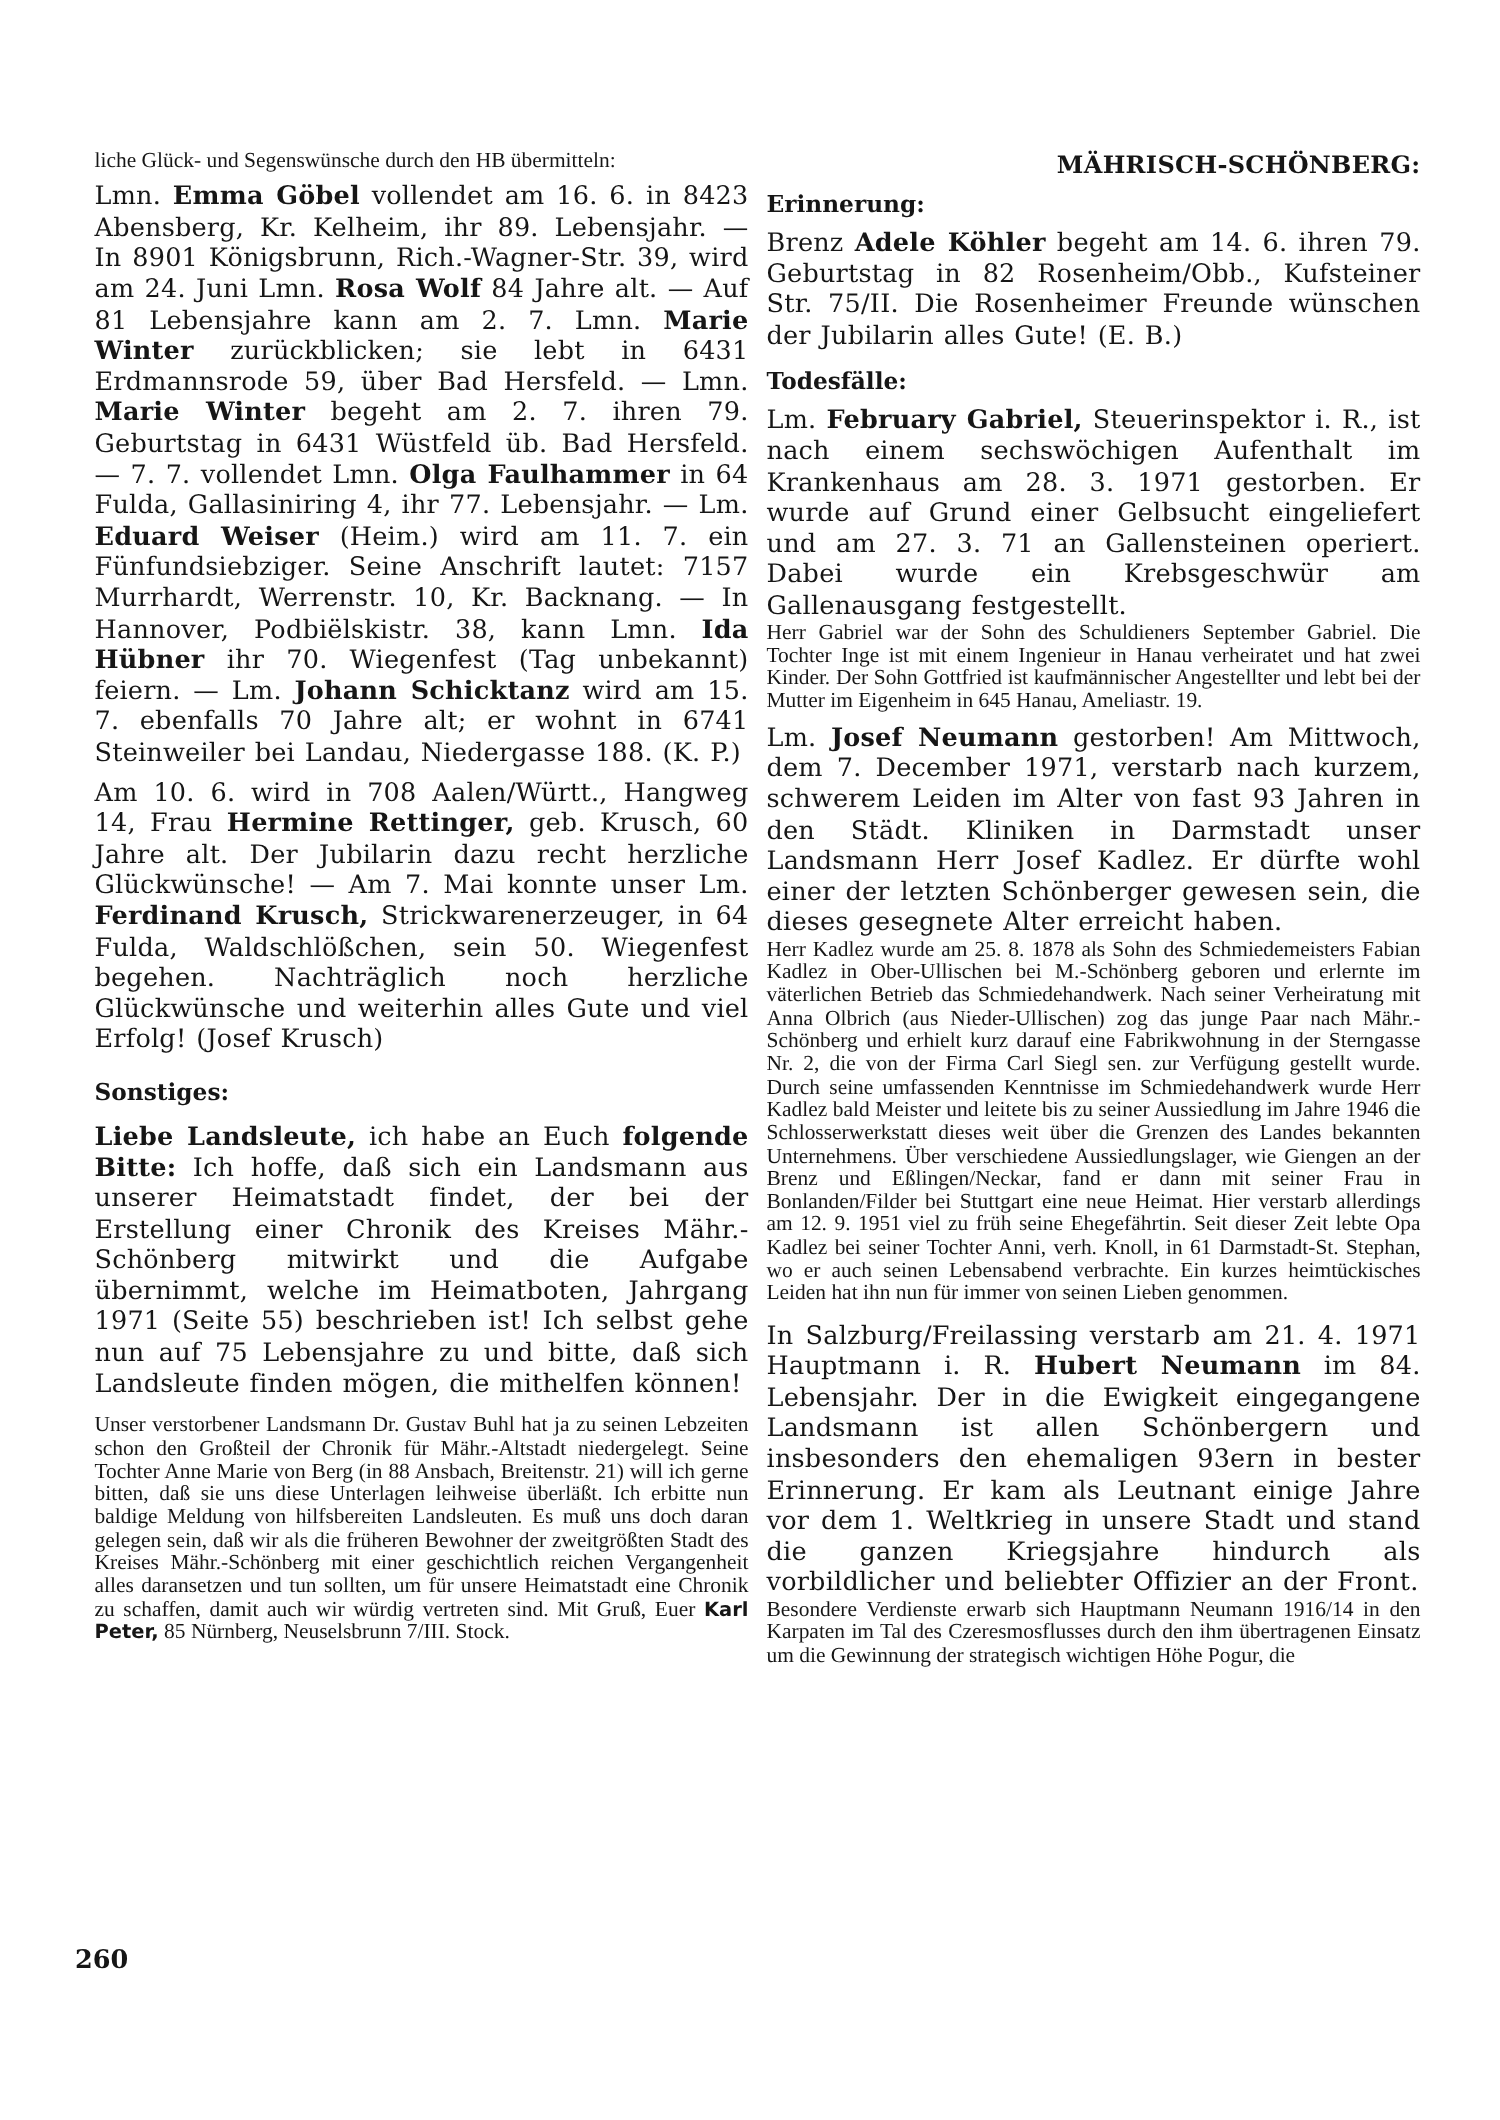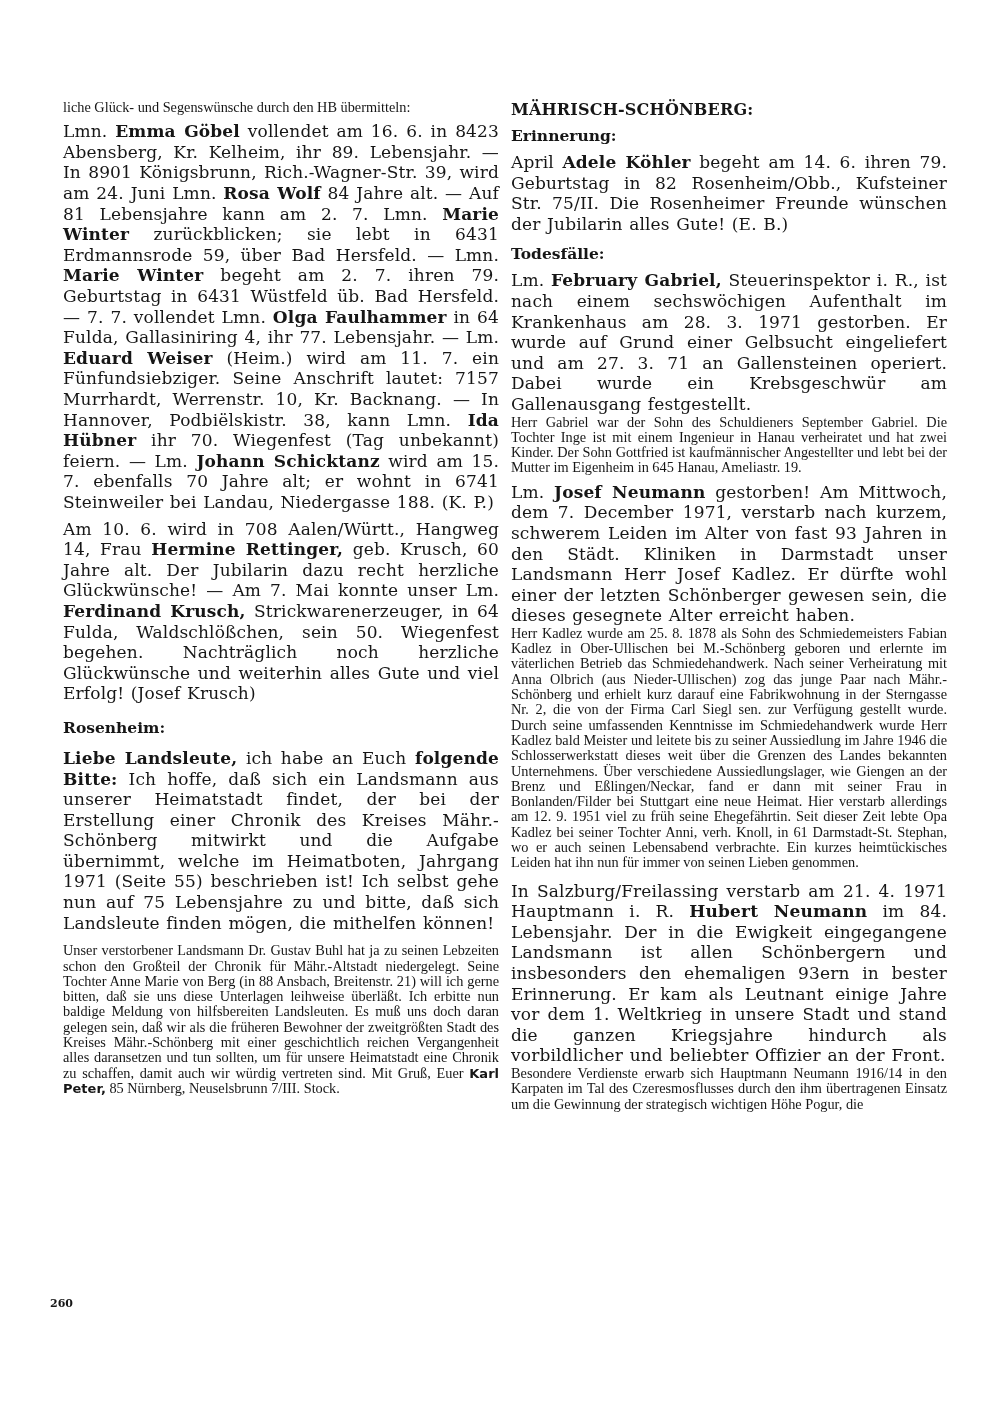--- a/index.html
+++ b/index.html
@@ -15,56 +15,56 @@
   }
   .small {
     font-family: "Liberation Serif", "DejaVu Serif", serif;
     font-size: 14.3px; line-height: 15.3px; text-align: justify;
     margin: 0; font-weight: normal; transform-origin: left top;
   }
   .head {
     font-family: "DejaVu Serif", "Liberation Serif", serif;
     font-weight: bold; font-size: 15.5px; line-height: 20px; margin: 0;
   }
-  .head-main { font-size: 16px; letter-spacing: 0.2px; }
+  .head-main { font-size: 16px; letter-spacing: 0.2px; text-align: right; }
   b, .bold { font-weight: bold; }
   .sans-bold { font-family: "DejaVu Sans", sans-serif; font-weight: bold; font-size: 13px; }
   .gap-s { height: 6px; }
   .gap-m { height: 10px; }
   .gap-l { height: 14px; }
   .pagenum {
     position: absolute; left: 50px; top: 1297px;
-    font-family: "DejaVu Serif", serif; font-weight: bold; font-size: 11px;
+    font-family: "DejaVu Serif", serif; font-weight: bold; font-size: 17px;
   }
 </style>
 </head>
 <body>
 
 <div class="page">
 
   <div class="col col-left">
     <p class="small">liche Glück- und Segenswünsche durch den HB übermitteln:</p>
     <div class="gap-s"></div>
     <p class="big"><span>Lmn. </span><span class="bold">Emma Göbel</span><span> vollendet am 16. 6. in 8423 Abensberg, Kr. Kelheim, ihr 89. Lebensjahr. — In 8901 Königsbrunn, Rich.-Wagner-Str. 39, wird am 24. Juni Lmn. </span><span class="bold">Rosa Wolf</span><span> 84 Jahre alt. — Auf 81 Lebensjahre kann am 2. 7. Lmn. </span><span class="bold">Marie Winter</span><span> zurückblicken; sie lebt in 6431 Erdmannsrode 59, über Bad Hersfeld. — Lmn. </span><span class="bold">Marie Winter</span><span> begeht am 2. 7. ihren 79. Geburtstag in 6431 Wüstfeld üb. Bad Hersfeld. — 7. 7. vollendet Lmn. </span><span class="bold">Olga Faulhammer</span><span> in 64 Fulda, Gallasiniring 4, ihr 77. Lebensjahr. — Lm. </span><span class="bold">Eduard Weiser</span><span> (Heim.) wird am 11. 7. ein Fünfundsiebziger. Seine Anschrift lautet: 7157 Murrhardt, Werrenstr. 10, Kr. Backnang. — In Hannover, Podbiëlskistr. 38, kann Lmn. </span><span class="bold">Ida Hübner</span><span> ihr 70. Wiegenfest (Tag unbekannt) feiern. — Lm. </span><span class="bold">Johann Schicktanz</span><span> wird am 15. 7. ebenfalls 70 Jahre alt; er wohnt in 6741 Steinweiler bei Landau, Niedergasse 188. (K. P.)</span></p>
     <div class="gap-s"></div>
     <p class="big"><span>Am 10. 6. wird in 708 Aalen/Württ., Hangweg 14, Frau </span><span class="bold">Hermine Rettinger,</span><span> geb. Krusch, 60 Jahre alt. Der Jubilarin dazu recht herzliche Glückwünsche! — Am 7. Mai konnte unser Lm. </span><span class="bold">Ferdinand Krusch,</span><span> Strickwarenerzeuger, in 64 Fulda, Waldschlößchen, sein 50. Wiegenfest begehen. Nachträglich noch herzliche Glückwünsche und weiterhin alles Gute und viel Erfolg! (Josef Krusch)</span></p>
     <div class="gap-l"></div>
-    <h3 class="head">Rosenheim:</h3>
+    <h3 class="head">Sonstiges:</h3>
     <div class="gap-m"></div>
     <p class="big"><span class="bold">Liebe Landsleute,</span><span> ich habe an Euch </span><span class="bold">folgende Bitte:</span><span> Ich hoffe, daß sich ein Landsmann aus unserer Heimatstadt findet, der bei der Erstellung einer Chronik des Kreises Mähr.-Schönberg mitwirkt und die Aufgabe übernimmt, welche im Heimatboten, Jahrgang 1971 (Seite 55) beschrieben ist! Ich selbst gehe nun auf 75 Lebensjahre zu und bitte, daß sich Landsleute finden mögen, die mithelfen können!</span></p>
     <div class="gap-m"></div>
     <p class="small"><span>Unser verstorbener Landsmann Dr. Gustav Buhl hat ja zu seinen Lebzeiten schon den Großteil der Chronik für Mähr.-Altstadt niedergelegt. Seine Tochter Anne Marie von Berg (in 88 Ansbach, Breitenstr. 21) will ich gerne bitten, daß sie uns diese Unterlagen leihweise überläßt. Ich erbitte nun baldige Meldung von hilfsbereiten Landsleuten. Es muß uns doch daran gelegen sein, daß wir als die früheren Bewohner der zweitgrößten Stadt des Kreises Mähr.-Schönberg mit einer geschichtlich reichen Vergangenheit alles daransetzen und tun sollten, um für unsere Heimatstadt eine Chronik zu schaffen, damit auch wir würdig vertreten sind. Mit Gruß, Euer </span><span class="sans-bold">Karl Peter,</span><span> 85 Nürnberg, Neuselsbrunn 7/III. Stock.</span></p>
   </div>
 
   <div class="col col-right">
     <h2 class="head head-main">MÄHRISCH-SCHÖNBERG:</h2>
     <div class="gap-s"></div>
     <h3 class="head">Erinnerung:</h3>
     <div class="gap-s"></div>
-    <p class="big"><span>April </span><span class="bold">Adele Köhler</span><span> begeht am 14. 6. ihren 79. Geburtstag in 82 Rosenheim/Obb., Kufsteiner Str. 75/II. Die Rosenheimer Freunde wünschen der Jubilarin alles Gute! (E. B.)</span></p>
+    <p class="big"><span>Brenz </span><span class="bold">Adele Köhler</span><span> begeht am 14. 6. ihren 79. Geburtstag in 82 Rosenheim/Obb., Kufsteiner Str. 75/II. Die Rosenheimer Freunde wünschen der Jubilarin alles Gute! (E. B.)</span></p>
     <div class="gap-m"></div>
     <h3 class="head">Todesfälle:</h3>
     <div class="gap-s"></div>
     <p class="big"><span>Lm. </span><span class="bold">February Gabriel,</span><span> Steuerinspektor i. R., ist nach einem sechswöchigen Aufenthalt im Krankenhaus am 28. 3. 1971 gestorben. Er wurde auf Grund einer Gelbsucht eingeliefert und am 27. 3. 71 an Gallensteinen operiert. Dabei wurde ein Krebsgeschwür am Gallenausgang festgestellt.</span></p>
     <p class="small">Herr Gabriel war der Sohn des Schuldieners September Gabriel. Die Tochter Inge ist mit einem Ingenieur in Hanau verheiratet und hat zwei Kinder. Der Sohn Gottfried ist kaufmännischer Angestellter und lebt bei der Mutter im Eigenheim in 645 Hanau, Ameliastr. 19.</p>
     <div class="gap-s"></div>
     <p class="big"><span>Lm. </span><span class="bold">Josef Neumann</span><span> gestorben! Am Mittwoch, dem 7. December 1971, verstarb nach kurzem, schwerem Leiden im Alter von fast 93 Jahren in den Städt. Kliniken in Darmstadt unser Landsmann Herr Josef Kadlez. Er dürfte wohl einer der letzten Schönberger gewesen sein, die dieses gesegnete Alter erreicht haben.</span></p>
     <p class="small">Herr Kadlez wurde am 25. 8. 1878 als Sohn des Schmiedemeisters Fabian Kadlez in Ober-Ullischen bei M.-Schönberg geboren und erlernte im väterlichen Betrieb das Schmiedehandwerk. Nach seiner Verheiratung mit Anna Olbrich (aus Nieder-Ullischen) zog das junge Paar nach Mähr.-Schönberg und erhielt kurz darauf eine Fabrikwohnung in der Sterngasse Nr. 2, die von der Firma Carl Siegl sen. zur Verfügung gestellt wurde. Durch seine umfassenden Kenntnisse im Schmiedehandwerk wurde Herr Kadlez bald Meister und leitete bis zu seiner Aussiedlung im Jahre 1946 die Schlosserwerkstatt dieses weit über die Grenzen des Landes bekannten Unternehmens. Über verschiedene Aussiedlungslager, wie Giengen an der Brenz und Eßlingen/Neckar, fand er dann mit seiner Frau in Bonlanden/Filder bei Stuttgart eine neue Heimat. Hier verstarb allerdings am 12. 9. 1951 viel zu früh seine Ehegefährtin. Seit dieser Zeit lebte Opa Kadlez bei seiner Tochter Anni, verh. Knoll, in 61 Darmstadt-St. Stephan, wo er auch seinen Lebensabend verbrachte. Ein kurzes heimtückisches Leiden hat ihn nun für immer von seinen Lieben genommen.</p>
     <div class="gap-m"></div>
     <p class="big"><span>In Salzburg/Freilassing verstarb am 21. 4. 1971 Hauptmann i. R. </span><span class="bold">Hubert Neumann</span><span> im 84. Lebensjahr. Der in die Ewigkeit eingegangene Landsmann ist allen Schönbergern und insbesonders den ehemaligen 93ern in bester Erinnerung. Er kam als Leutnant einige Jahre vor dem 1. Weltkrieg in unsere Stadt und stand die ganzen Kriegsjahre hindurch als vorbildlicher und beliebter Offizier an der Front.</span></p>

